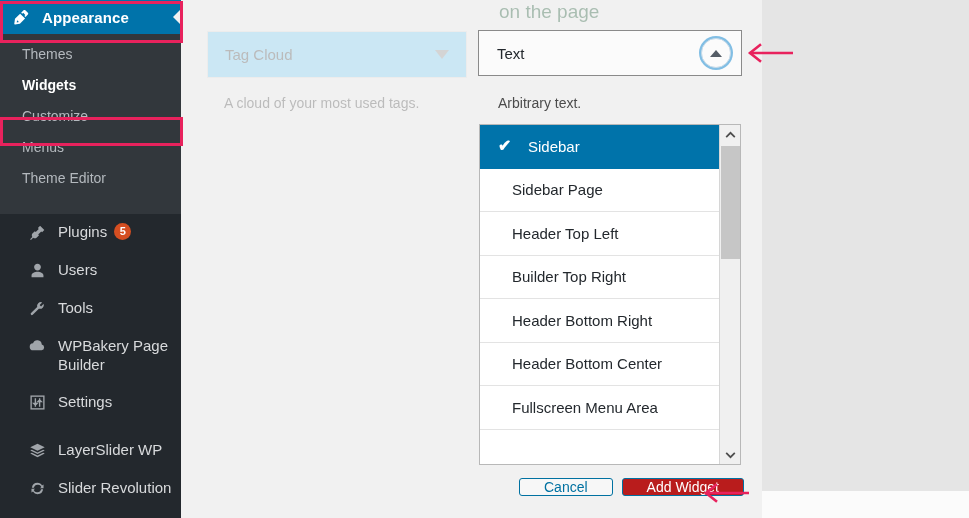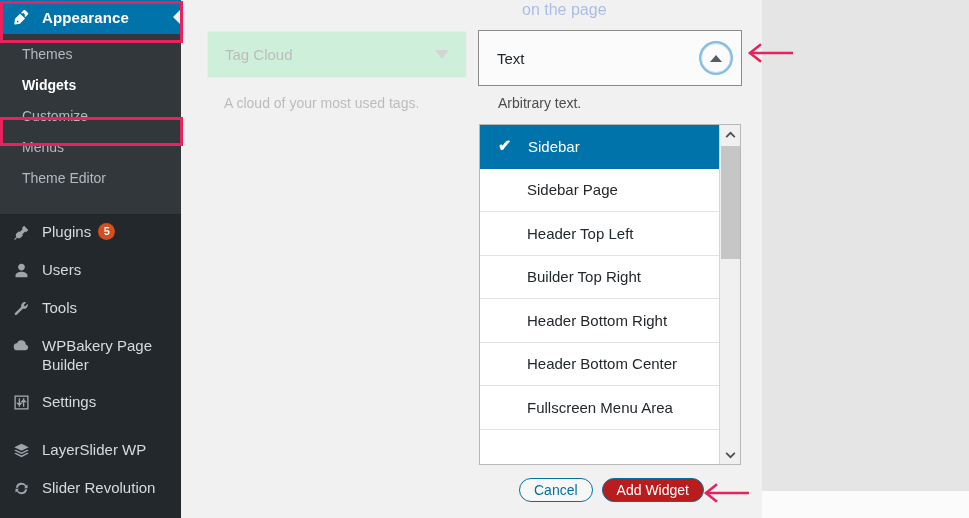--- a/index.html
+++ b/index.html
@@ -80,21 +80,21 @@
     padding: 6px 0 6px 22px;
     font-size: 14px;
     color: #b4b9be;
     line-height: 19px;
   }
   .submenu .sub-item.active {
     color: #ffffff;
     font-weight: 600;
   }
 
-  .menu-list { position: absolute; left: 0; top: 213px; width: 181px; }
+  .menu-list { position: absolute; left: 16px; top: 213px; width: 181px; }
   .menu-item {
     display: flex;
     align-items: flex-start;
     padding: 9px 0 9px 11px;
     font-size: 15px;
     color: #d8dadc;
     line-height: 19px;
   }
   .menu-item .mlabel { margin-left: 11px; max-width: 116px; }
   .menu-icon {
@@ -129,21 +129,21 @@
     border: 3px solid #e8225d;
     pointer-events: none;
   }
 
   
   .faded { opacity: .32; }
   .tagcloud-panel {
     position: absolute;
     left: 207px; top: 31px;
     width: 260px; height: 47px;
-    background: #86efac;
+    background: #7dd3fc;
     border: 1px solid #e2e2e2;
     display: flex;
     align-items: center;
     padding: 0 17px;
     justify-content: space-between;
   }
   .tagcloud-panel .title { font-size: 15px; color: #4c4c4c; }
   .caret-down {
     width: 0; height: 0;
     border-left: 7px solid transparent;
@@ -151,30 +151,30 @@
     border-top: 9px solid #9a9a9a;
   }
   .tagcloud-desc {
     position: absolute;
     left: 224px; top: 95px;
     font-size: 14px;
     color: #4c4c4c;
   }
   .onthepage {
     position: absolute;
-    left: 522px; top: 1px;
-    font-size: 16px;
-    color: #1d4ed8;
+    left: 499px; top: 1px;
+    font-size: 19px;
+    color: #14532d;
   }
 
   
   .text-panel {
     position: absolute;
     left: 478px; top: 30px;
-    width: 264px; height: 56px;
+    width: 264px; height: 46px;
     background: #fbfbfb;
     border: 1px solid #8a8a8a;
     display: flex;
     align-items: center;
     padding: 0 10px 0 18px;
     justify-content: space-between;
   }
   .text-panel .title {
     font-size: 15px;
     color: #23282d;
@@ -231,21 +231,21 @@
     border-bottom: 1px solid #0073aa;
   }
   .check {
     width: 22px;
     flex: 0 0 22px;
     font-size: 16px;
     font-weight: 700;
     line-height: 1;
   }
   .list-row .lbl { margin-left: 8px; }
-  .list-row:not(.selected) .lbl { margin-left: 29px; }
+  .list-row:not(.selected) .lbl { margin-left: 14px; }
 
   .scrollbar {
     width: 21px;
     height: 100%;
     background: #f0f0f0;
     border-left: 1px solid #d6d6d6;
     position: relative;
   }
   .sb-btn {
     height: 19px;
@@ -264,27 +264,27 @@
   }
 
   
   .btn-row {
     position: absolute;
     left: 519px; top: 478px;
     display: flex;
     gap: 9px;
   }
   .btn {
-    height: 24px;
-    border-radius: 14px;
+    height: 18px;
+    border-radius: 3px;
     font-size: 14px;
     display: inline-flex;
     align-items: center;
     justify-content: center;
-    padding: 0 14px;
+    padding: 0 24px;
     cursor: pointer;
   }
   .btn-secondary {
     background: #f7f7f7;
     border: 1px solid #0071a1;
     color: #0071a1;
   }
   .btn-primary {
     background: #b91c1c;
     border: 1px solid #0071a1;

